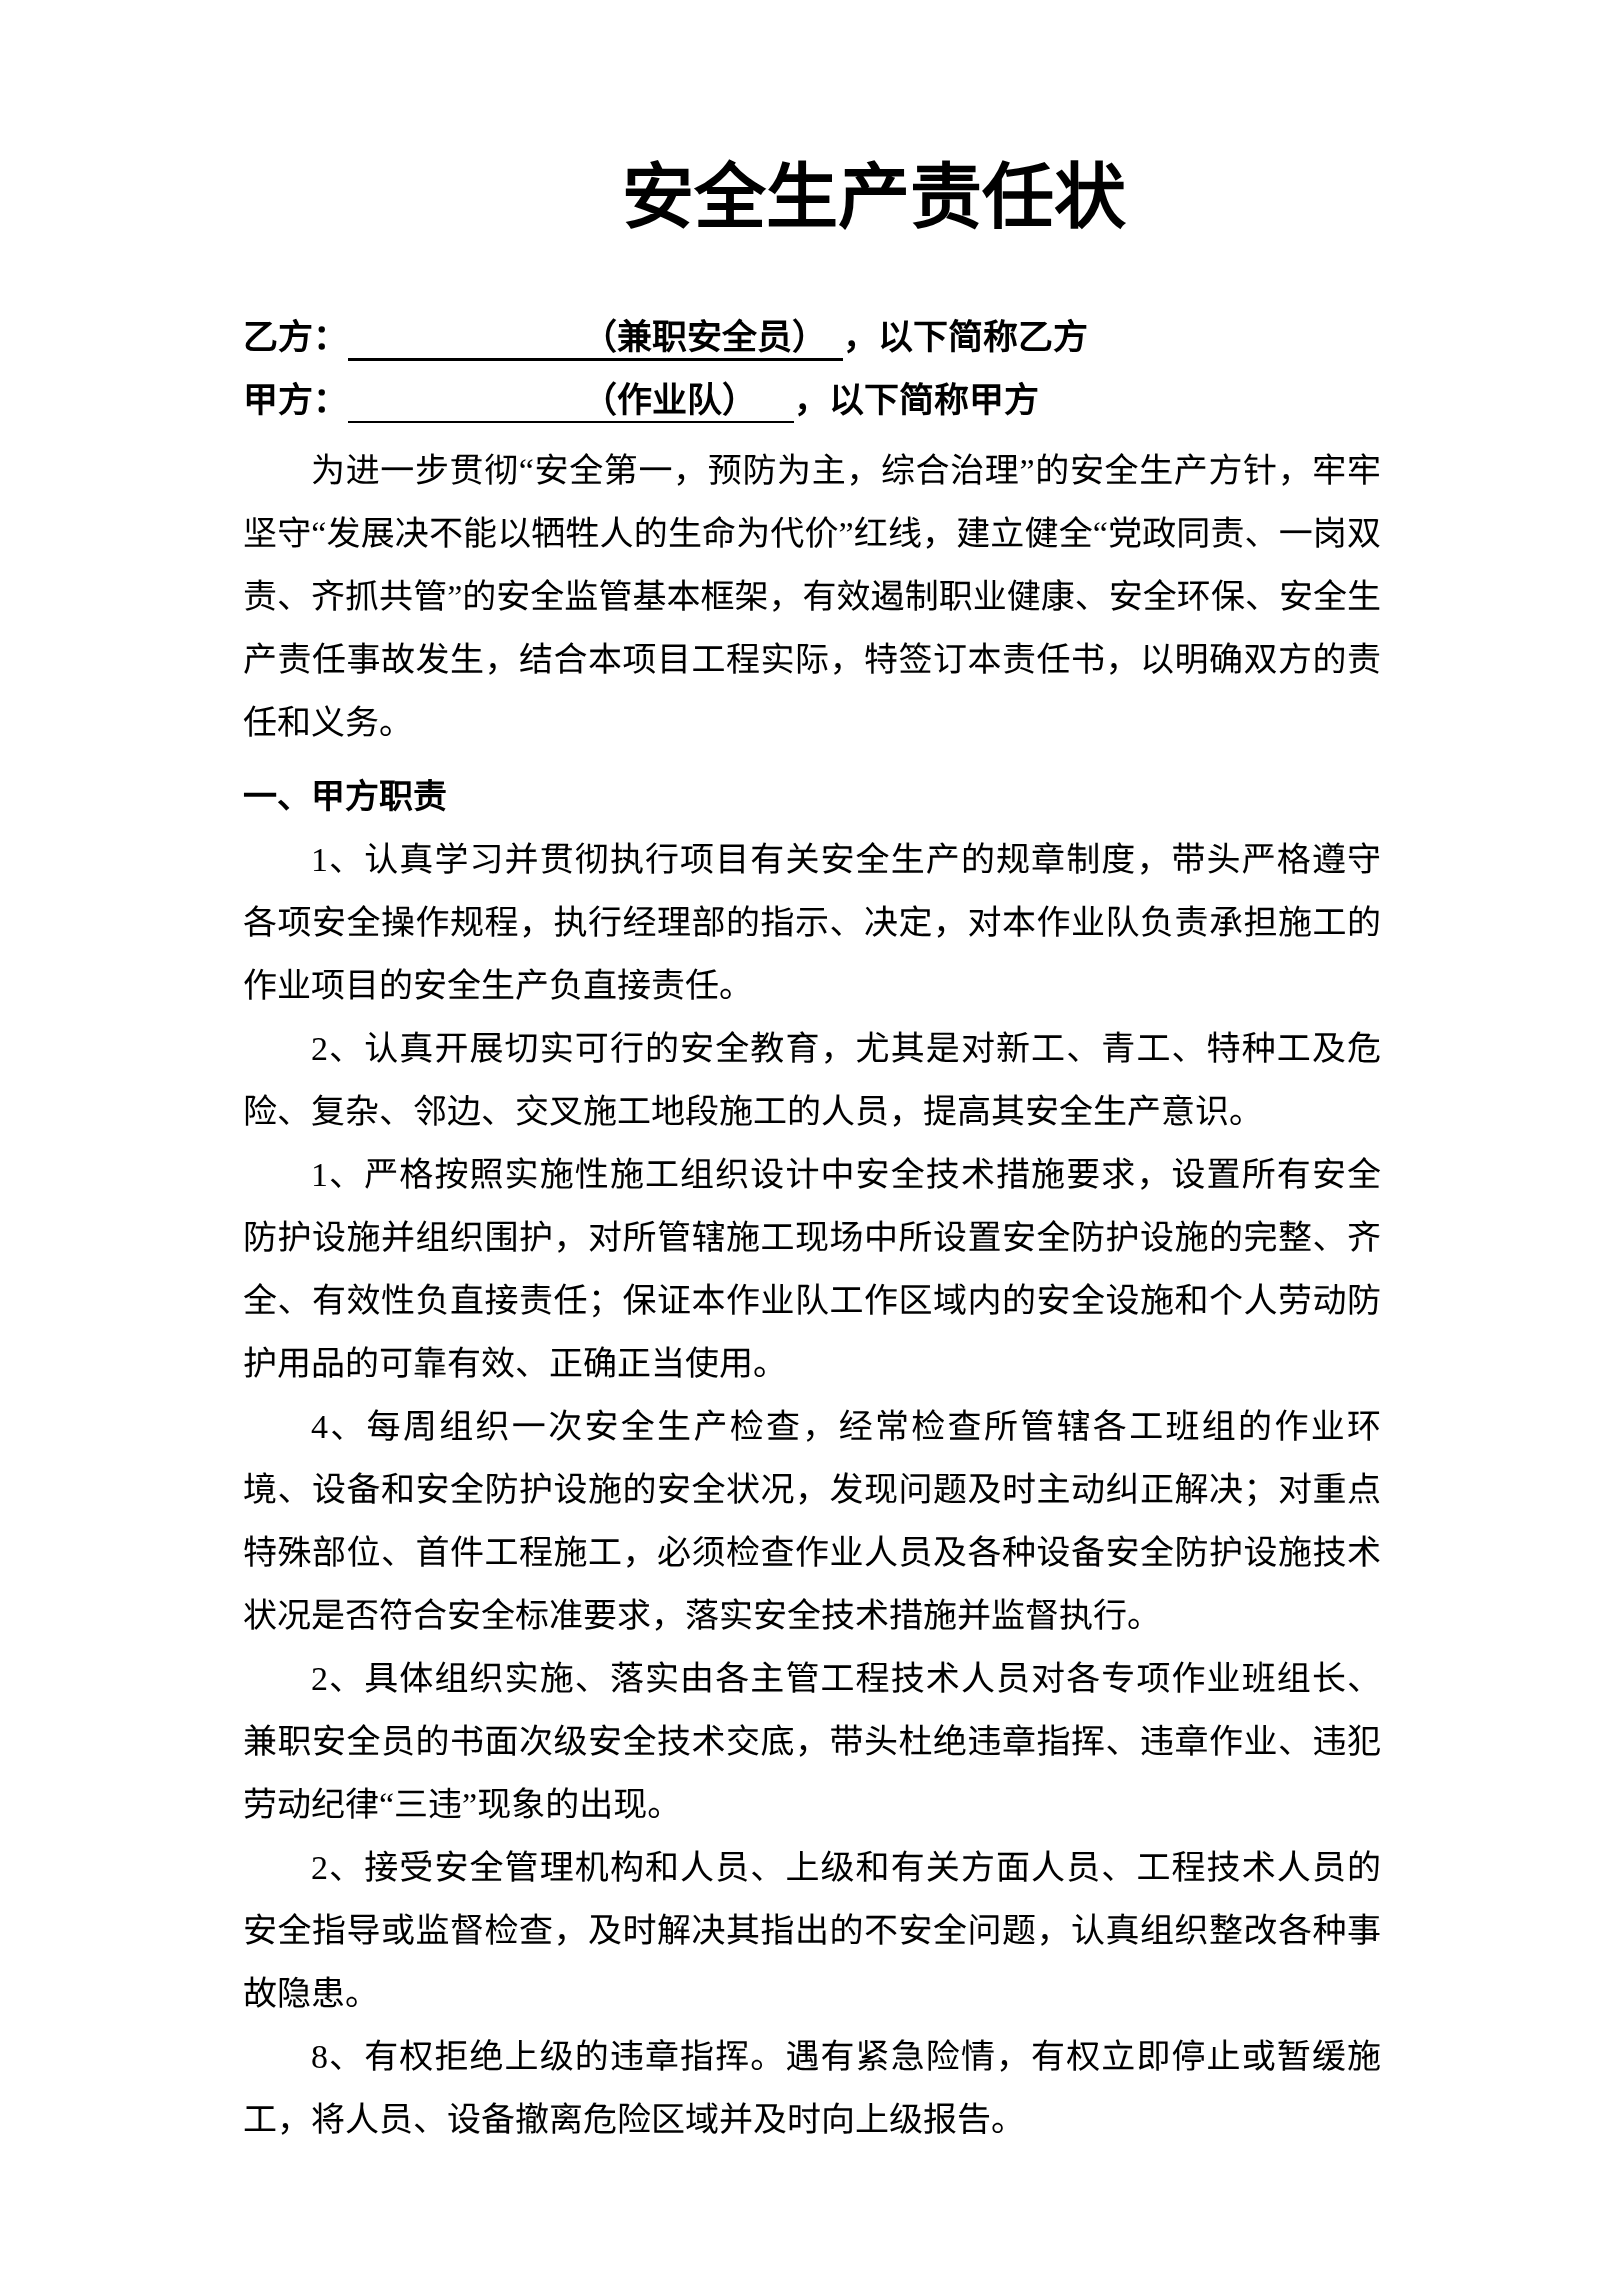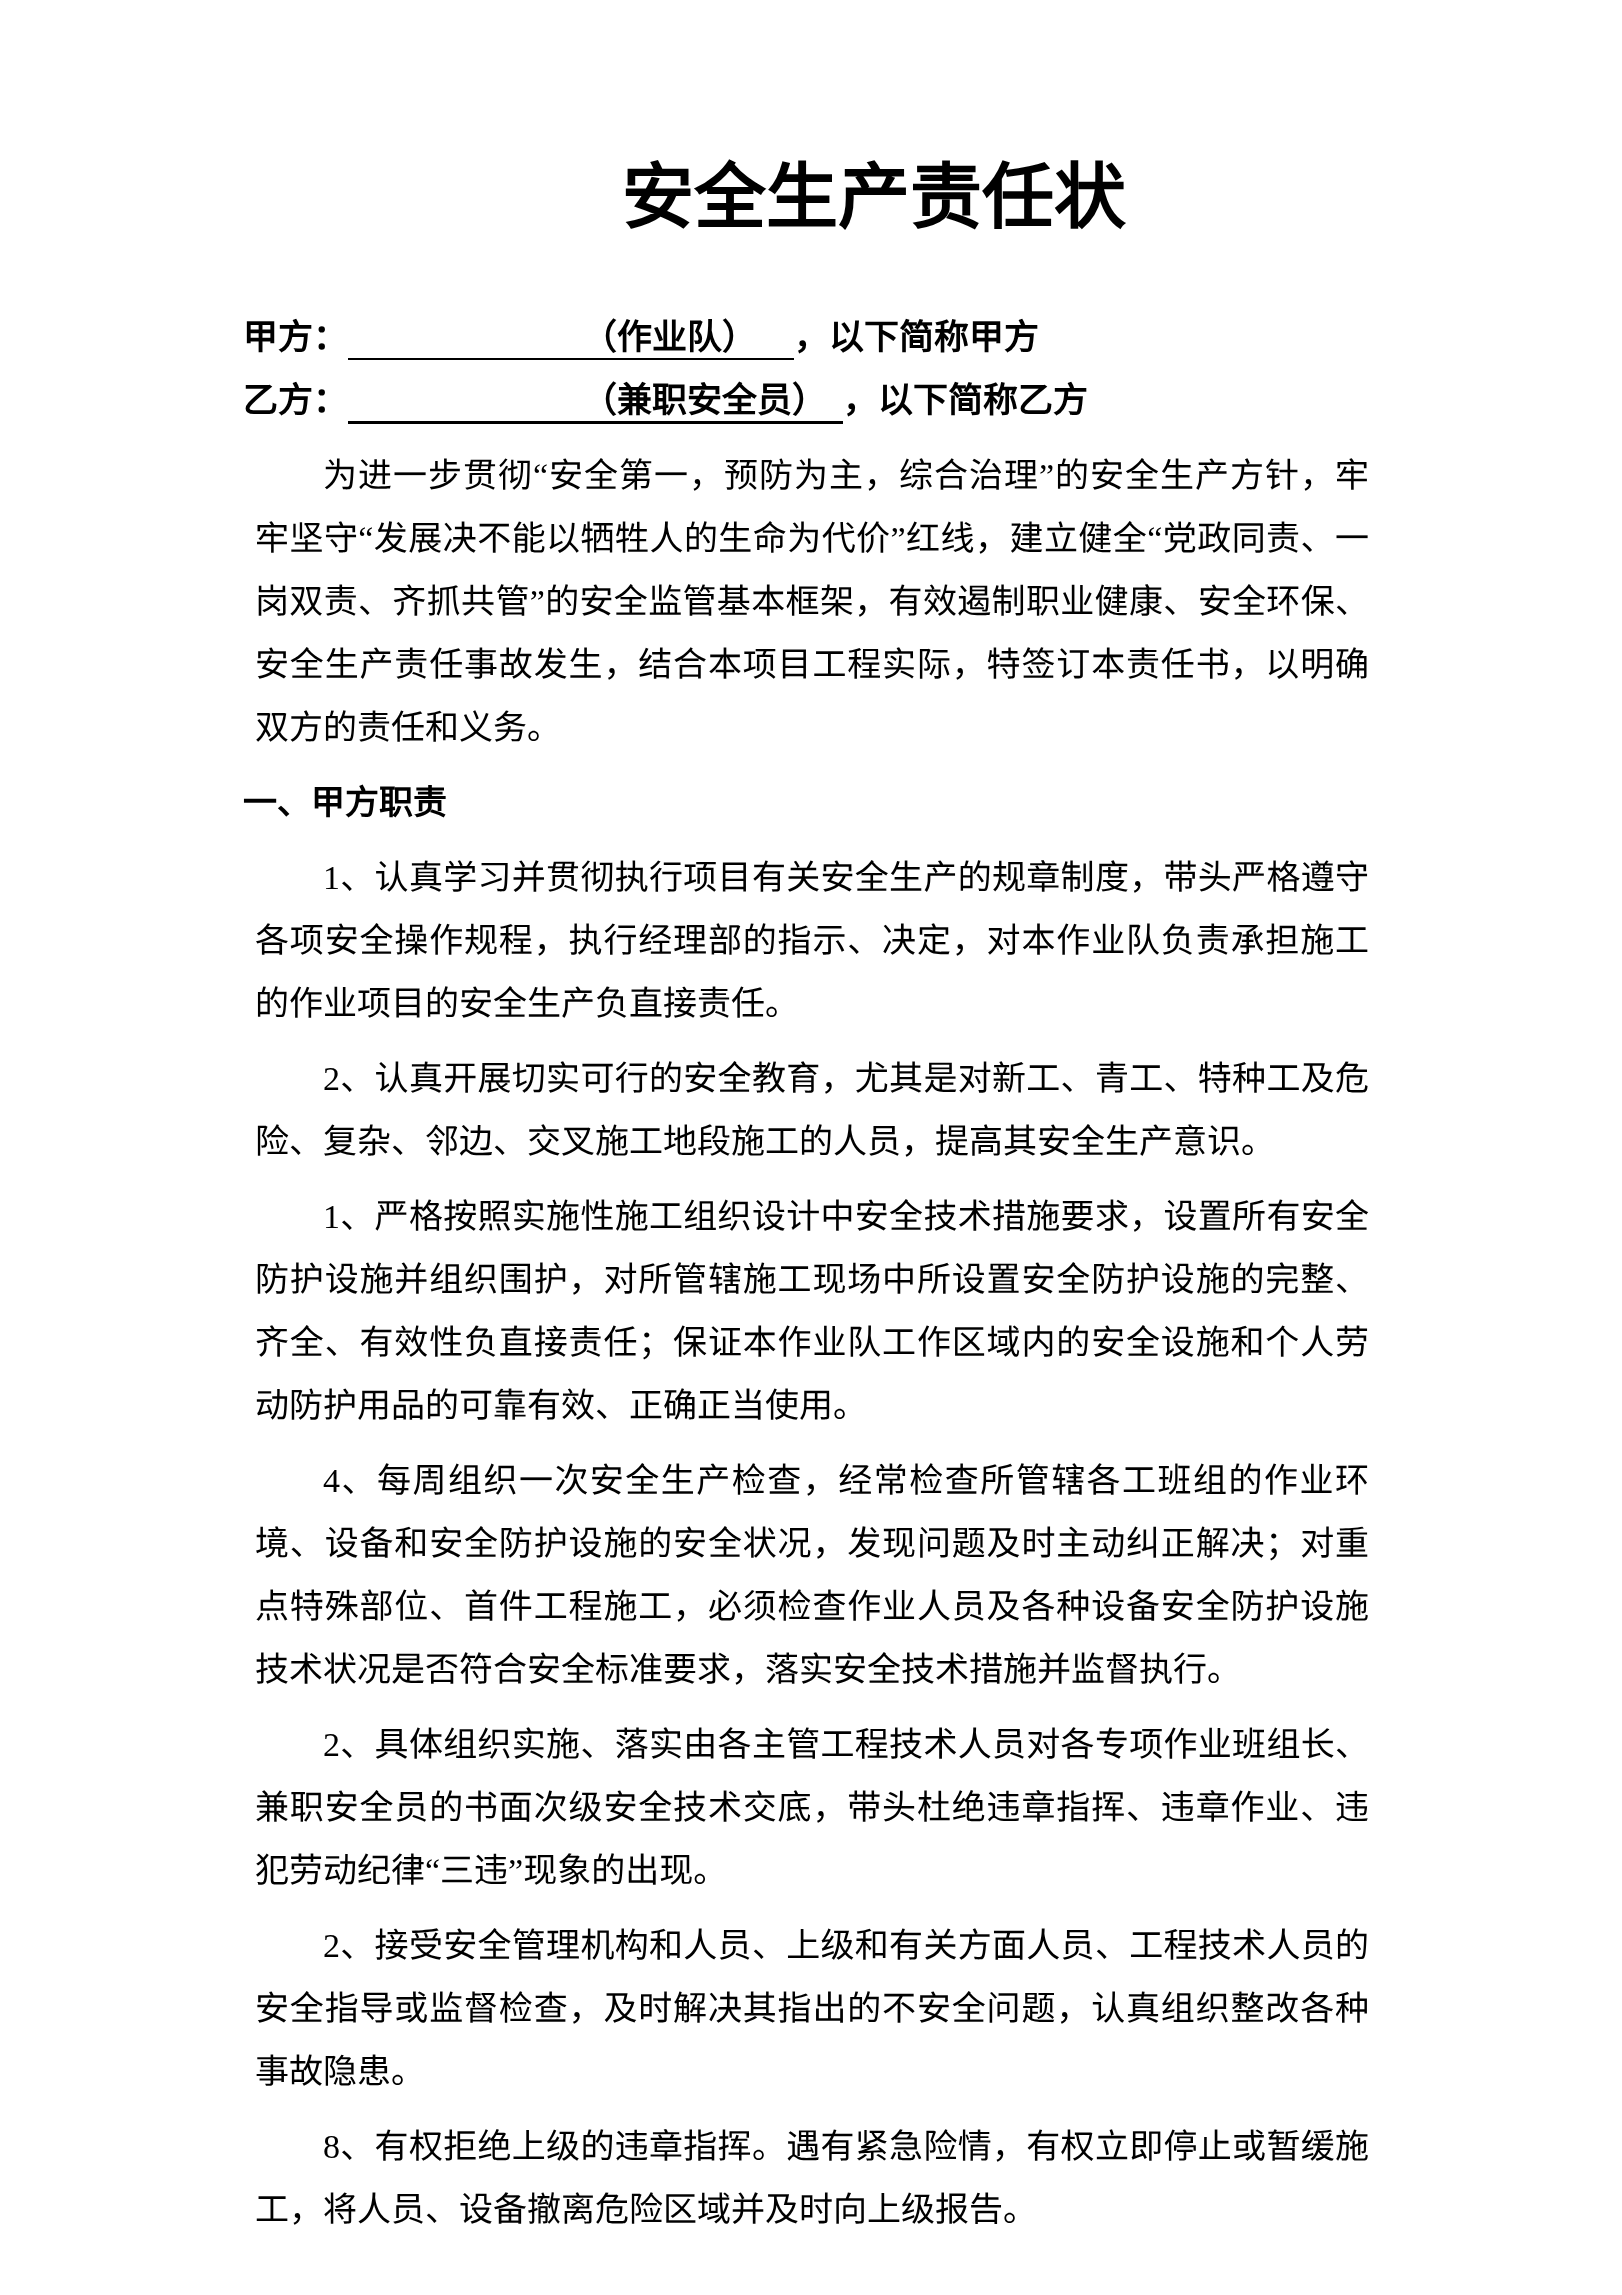--- a/index.html
+++ b/index.html
@@ -53,42 +53,42 @@
   }
   .body-text {
     margin-top: 6.5px;
   }
   .para {
     font-size: 34px;
     line-height: 63px;
     text-align: justify;
     text-justify: inter-character;
     text-indent: 68px;
-    margin: 12px;
+    margin: 0;
   }
   .sec-heading {
     font-size: 34px;
     font-weight: bold;
     line-height: 63px;
     margin: 11.8px 0 0 0;
   }
 </style>
 </head>
 <body>
 
 <div class="page">
 
   <h1 class="doc-title">安全生产责任状</h1>
 
   <div class="party-line">
-    <span>甲方：</span><span class="blank blank-a"><span>（作业队）</span></span><span>，以下简称甲方</span>
+    <span>乙方：</span><span class="blank blank-b"><span>（兼职安全员）</span></span><span>，以下简称乙方</span>
   </div>
 
   <div class="party-line">
-    <span>乙方：</span><span class="blank blank-b"><span>（兼职安全员）</span></span><span>，以下简称乙方</span>
+    <span>甲方：</span><span class="blank blank-a"><span>（作业队）</span></span><span>，以下简称甲方</span>
   </div>
 
   <div class="body-text">
 
     <p class="para">为进一步贯彻“安全第一，预防为主，综合治理”的安全生产方针，牢牢坚守“发展决不能以牺牲人的生命为代价”红线，建立健全“党政同责、一岗双责、齐抓共管”的安全监管基本框架，有效遏制职业健康、安全环保、安全生产责任事故发生，结合本项目工程实际，特签订本责任书，以明确双方的责任和义务。</p>
 
     <h2 class="sec-heading">一、甲方职责</h2>
 
     <p class="para">1、认真学习并贯彻执行项目有关安全生产的规章制度，带头严格遵守各项安全操作规程，执行经理部的指示、决定，对本作业队负责承担施工的作业项目的安全生产负直接责任。</p>
     <p class="para">2、认真开展切实可行的安全教育，尤其是对新工、青工、特种工及危险、复杂、邻边、交叉施工地段施工的人员，提高其安全生产意识。</p>

